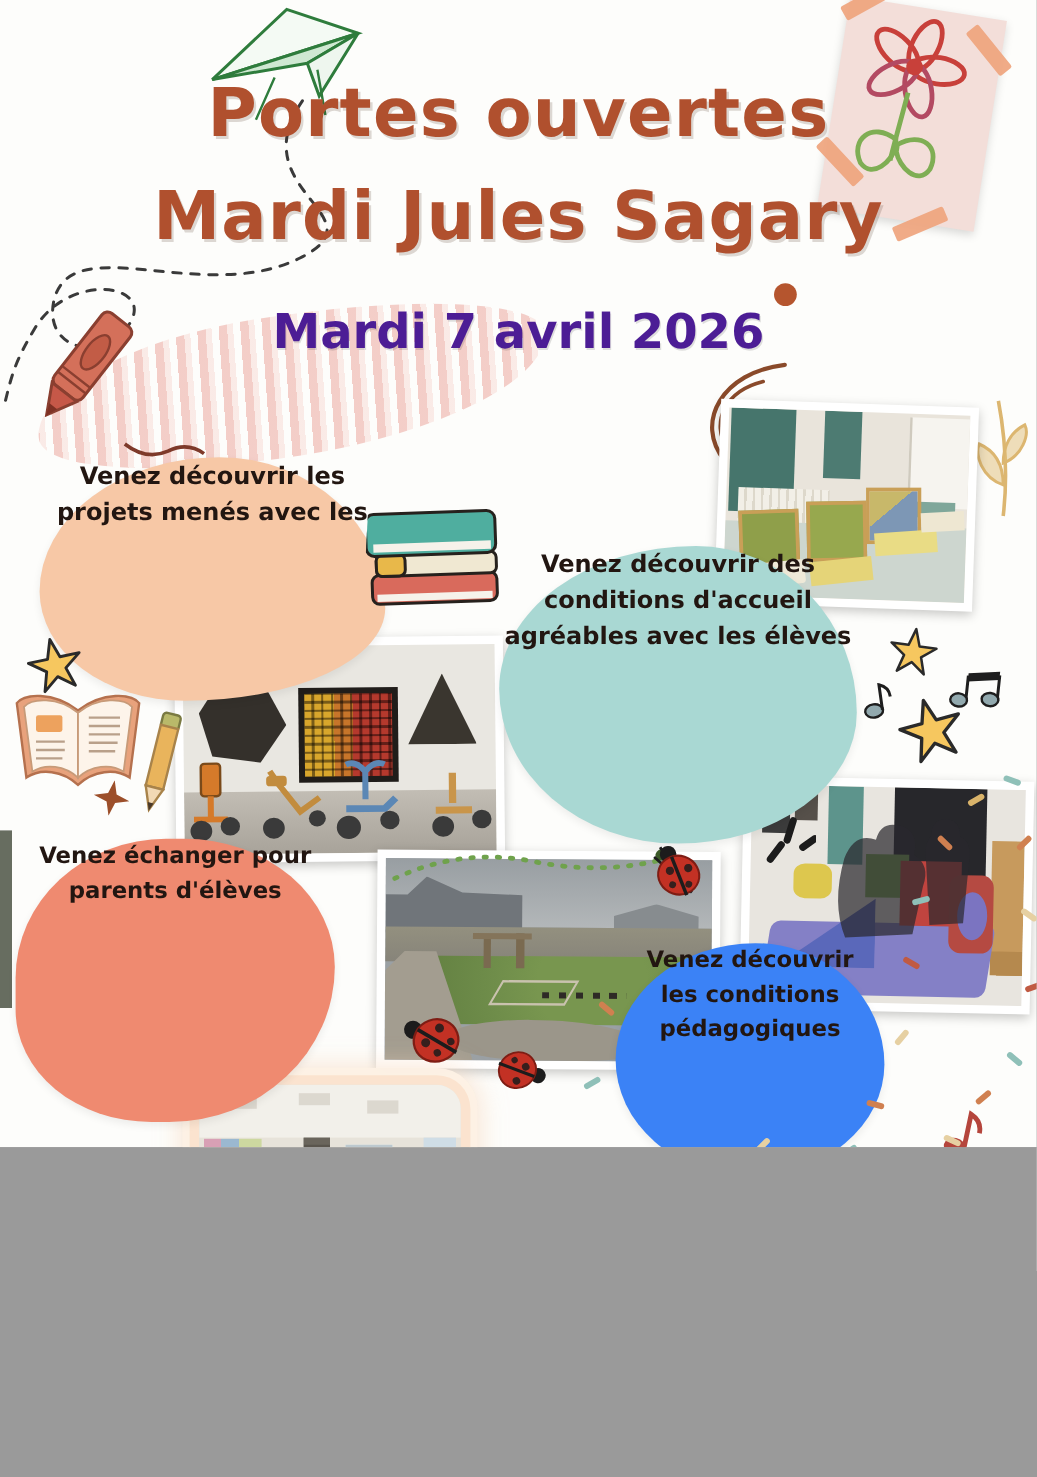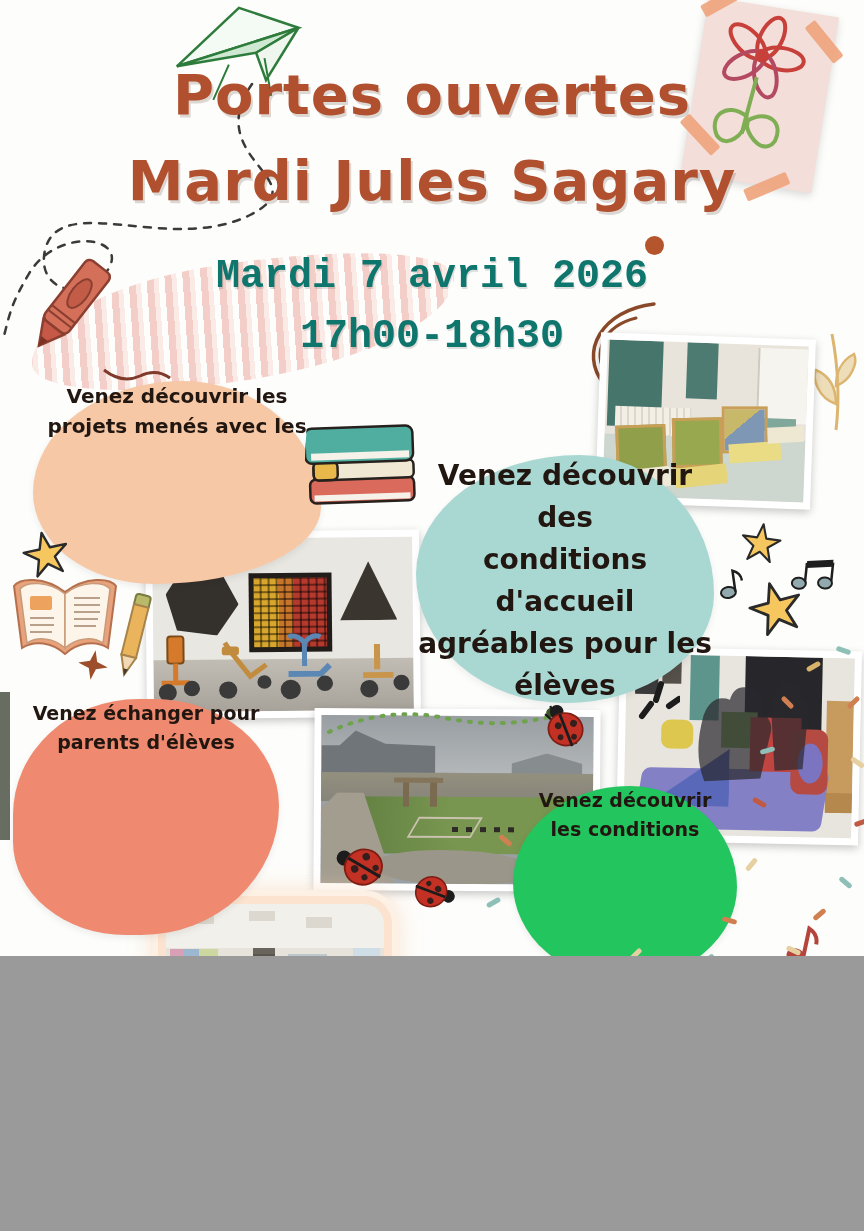--- a/index.html
+++ b/index.html
@@ -6,35 +6,35 @@
   .poster{position:relative;width:864px;height:956px;background:#fdfdfb;overflow:hidden;
           font-family:"DejaVu Sans",sans-serif;}
   .abs{position:absolute;}
   
   .title{position:absolute;left:0;width:100%;text-align:center;font-weight:bold;
          color:#b0502e;letter-spacing:1px;z-index:5;
          text-shadow:2px 3px 0 rgba(70,45,30,.18);}
   #t1{top:62px;font-size:56px;}
   #t2{top:148px;font-size:56px;}
   .when{position:absolute;left:0;width:100%;text-align:center;font-weight:bold;
-        color:#0f766e;z-index:5;text-shadow:1px 2px 0 rgba(0,0,0,.12);font-family:Liberation Mono, monospace;}
+        color:#4c1d95;z-index:5;text-shadow:1px 2px 0 rgba(0,0,0,.12);}
   #date{top:254px;font-size:40px;}
   #time{top:314px;font-size:40px;}
   
   .bubble{position:absolute;display:flex;align-items:flex-start;justify-content:center;
           text-align:center;font-weight:bold;color:#221611;z-index:4;
           box-shadow:0 3px 7px rgba(0,0,0,.07);}
   .bubble .ln{line-height:1.5;}
   #b1{left:33px;top:381px;width:288px;height:203px;background:#f7c8a6;font-size:20px;
       border-radius:52% 48% 58% 42%/55% 62% 38% 45%;}
-  #b2{left:416px;top:455px;width:298px;height:248px;background:#a9d8d3;font-size:28px;
+  #b2{left:416px;top:455px;width:298px;height:248px;background:#a9d8d3;font-size:20px;
       border-radius:55% 45% 50% 50%/48% 56% 44% 52%;}
   #b3{left:13px;top:699px;width:266px;height:236px;background:#ef8a70;font-size:19px;
       border-radius:50% 50% 55% 45%/52% 48% 58% 42%;}
-  #b4{left:513px;top:786px;width:224px;height:194px;background:#22c55e;font-size:19px;
+  #b4{left:513px;top:786px;width:224px;height:194px;background:#3b82f6;font-size:19px;
       border-radius:52% 48% 50% 50%/50% 52% 48% 50%;}
   #b4:after{content:"";position:absolute;left:48%;bottom:-14px;width:13px;height:13px;
       border-radius:50%;background:#ee8068;}
   
   .photo{position:absolute;background:#fff;box-shadow:0 3px 9px rgba(0,0,0,.22);z-index:2;}
   .ph{position:absolute;inset:7px;overflow:hidden;}
   .ps{position:absolute;}
   #pA{left:598px;top:336px;width:215px;height:170px;transform:rotate(2deg);}
   #pA .ph{background:#e9e4db;}
   #pB{left:146px;top:531px;width:274px;height:187px;transform:rotate(-0.6deg);}
@@ -114,21 +114,20 @@
     </svg>
     <div class="tp" style="left:-8px;top:-5px;transform:rotate(-38deg)"></div>
     <div class="tp" style="right:-12px;top:20px;transform:rotate(42deg)"></div>
     <div class="tp" style="left:-10px;bottom:34px;transform:rotate(38deg)"></div>
     <div class="tp" style="right:22px;bottom:-7px;transform:rotate(-32deg)"></div>
   </div>
 
   <div class="title" id="t1">Portes ouvertes</div>
   <div class="title" id="t2">Mardi Jules Sagary</div>
   <div class="when" id="date">Mardi 7 avril 2026</div>
-  <div class="when" id="time">17h00-18h30</div>
 
   <svg class="clip" style="left:8px;top:250px" width="220" height="150">
     <g transform="rotate(38 60 60)">
       <rect x="44" y="6" width="30" height="76" rx="6" fill="#d4705a" stroke="#8a3f30" stroke-width="2.5"></rect>
       <ellipse cx="59" cy="40" rx="8" ry="17" fill="#c25c46" stroke="#8a3f30" stroke-width="2"></ellipse>
       <path d="M44,66 h30 M44,72 h30" stroke="#8a3f30" stroke-width="2"></path>
       <polygon points="46,82 72,82 59,106" fill="#c65848" stroke="#8a3f30" stroke-width="2.5"></polygon>
       <polygon points="55,97 63,97 59,107" fill="#7e3124"></polygon>
     </g>
     <path d="M96,120 q18,14 36,6 q16,-8 30,2" fill="none" stroke="#7e3a2a" stroke-width="3"></path>
@@ -271,33 +270,34 @@
   <div class="bubble" id="b1">
     <div>
       <div class="ln">Venez découvrir les</div>
       <div class="ln">projets menés avec les</div>
     </div>
   </div>
   <div class="bubble" id="b2">
     <div>
       <div class="ln">Venez découvrir des</div>
       <div class="ln">conditions d'accueil</div>
-      <div class="ln">agréables pour les élèves</div>
+      <div class="ln">agréables avec les élèves</div>
     </div>
   </div>
   <div class="bubble" id="b3">
     <div>
       <div class="ln">Venez échanger pour</div>
       <div class="ln">parents d'élèves</div>
     </div>
   </div>
   <div class="bubble" id="b4">
     <div>
       <div class="ln">Venez découvrir</div>
       <div class="ln">les conditions</div>
+      <div class="ln">pédagogiques</div>
     </div>
   </div>
 
   <svg class="clip" style="left:305px;top:400px;transform:rotate(3deg)" width="120" height="120">
     <g transform="rotate(-5 59 80)">
       <rect x="6" y="78" width="104" height="24" rx="6" fill="#d96a5c" stroke="#26211d" stroke-width="2.5"></rect>
       <rect x="10" y="94" width="96" height="6" fill="#f6f2ea"></rect>
       <rect x="10" y="61" width="100" height="18" rx="5" fill="#f0e8d2" stroke="#26211d" stroke-width="2.5"></rect>
       <rect x="10" y="61" width="24" height="18" rx="5" fill="#e8b84a" stroke="#26211d" stroke-width="2.5"></rect>
       <rect x="2" y="27" width="108" height="35" rx="7" fill="#4fae9f" stroke="#26211d" stroke-width="2.5"></rect>

